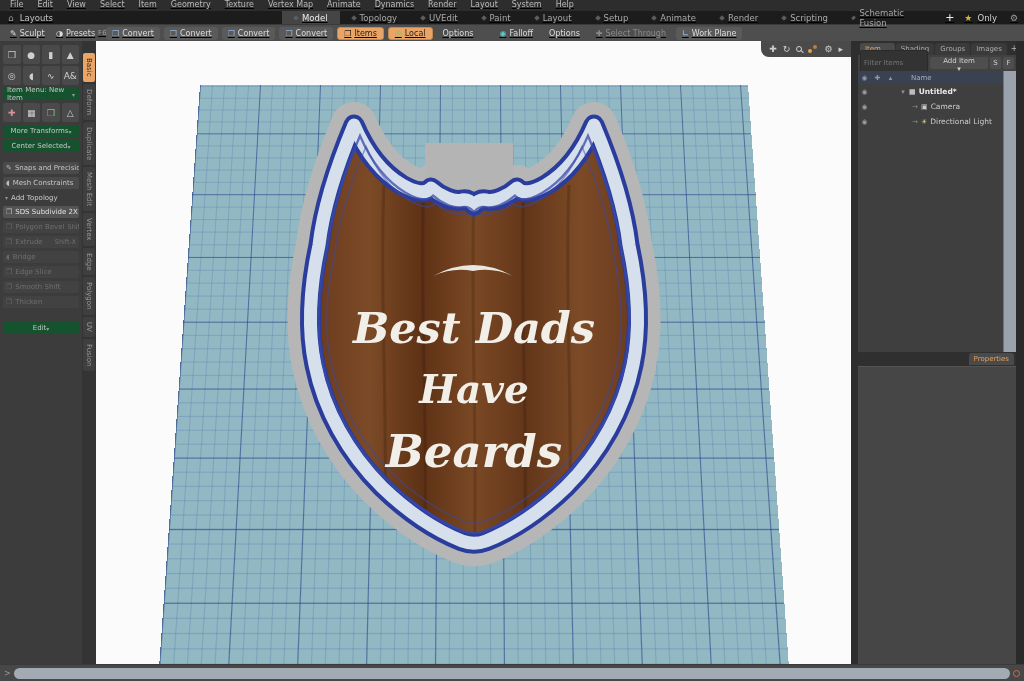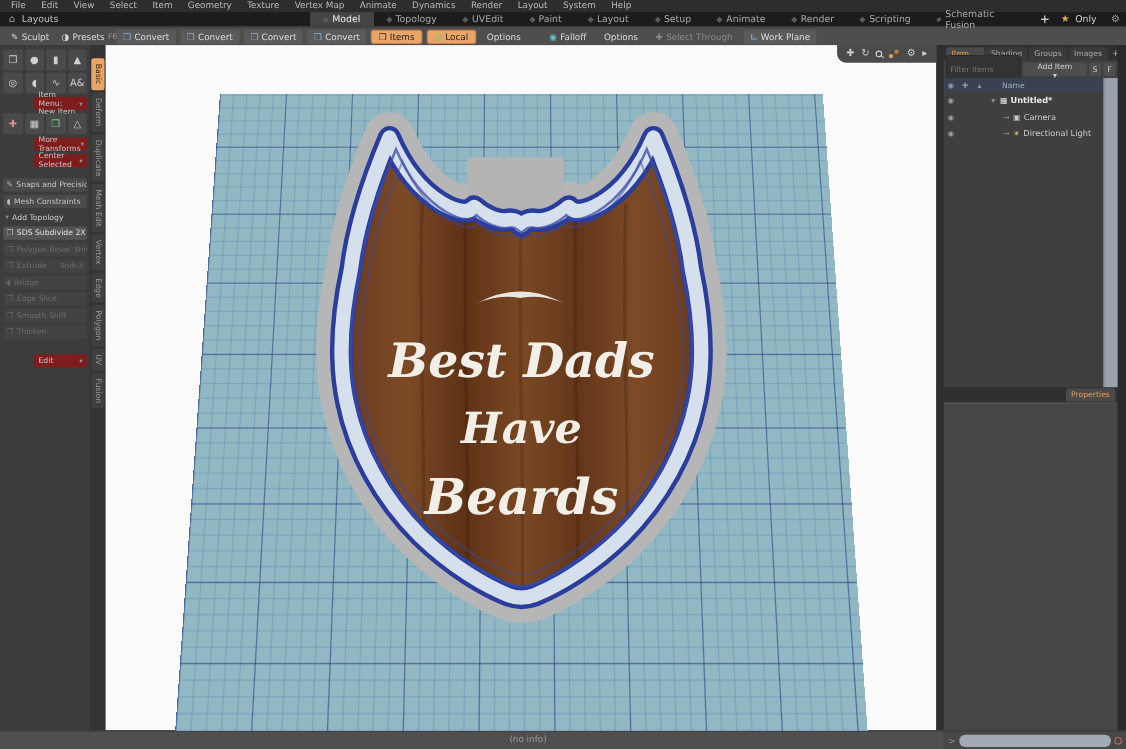--- a/index.html
+++ b/index.html
@@ -1,18 +1,18 @@
 <!DOCTYPE html>
 <html><head>
 <meta charset="utf-8">
 <style>
   * { margin:0; padding:0; box-sizing:border-box; }
   html,body { width:1024px; height:681px; overflow:hidden; background:#2b2b2b;
     font-family:"DejaVu Sans", sans-serif; }
-  .app { position:relative; width:1024px; height:681px; }
+  .app { position:relative; width:1024px; height:681px;text-decoration:underline; }
 
   
   .menu-bar { height:11px; background:#2d2d2d; display:flex; align-items:flex-end;
     padding:0 10px; gap:14px; overflow:hidden; }
   .menu-bar span { font-size:8px; color:#b9b9b9; line-height:12px; white-space:nowrap; }
 
   
   .layout-bar { height:13px; background:#1c1c1c; display:flex; align-items:stretch; }
   .lb-left { width:282px; display:flex; align-items:center; gap:6px; padding-left:8px; }
   .lb-left .home { color:#9a9a9a; font-size:9px; }
@@ -45,22 +45,22 @@
   
   .main { position:absolute; top:41px; left:0; width:1024px; height:623px; display:flex; }
 
   
   .sidebar { width:82px; background:#3c3c3c; padding:4px 3px; display:flex;
     flex-direction:column; gap:3px; }
   .icon-grid { display:grid; grid-template-columns:repeat(4,1fr); gap:2px; }
   .tool-cell { height:19px; background:#4a4a4a; border-radius:2px; display:flex;
     align-items:center; justify-content:center; font-size:9px; color:#cfcfcf; }
   .tool-cell.green { color:#7fc87a; } .tool-cell.multi { color:#d8909a; }
-  .sb-drop { height:12px; background:#7f1d1d; border-radius:2px; display:flex;
-    align-items:center; font-size:7px; color:#c6c6c6; padding:0 4px; justify-content:space-between;margin-left:28px; }
+  .sb-drop { height:12px; background:#14532d; border-radius:2px; display:flex;
+    align-items:center; font-size:7px; color:#c6c6c6; padding:0 4px; justify-content:center; }
   .sb-drop .car { font-size:6px; color:#9a9a9a; }
   .sb-btn { height:12px; background:#4a4a4a; border-radius:2px; display:flex; gap:3px;
     align-items:center; font-size:7px; color:#c6c6c6; padding:0 3px; white-space:nowrap; overflow:hidden; }
   .sb-btn .ic { font-size:7px; color:#bdbdbd; }
   .sb-head { height:11px; display:flex; align-items:center; gap:3px; font-size:7px; color:#cccccc; padding:0 2px; }
   .sb-head .car { font-size:6px; color:#8f8f8f; }
   .sb-btn.lit { background:#545454; color:#e0e0e0; }
   .sb-btn.off { background:#424242; color:#6f6f6f; }
   .sb-btn.off .ic { color:#686868; }
   .sb-btn .key { margin-left:auto; font-size:6.5px; color:#6f6f6f; }
@@ -525,23 +525,20 @@
           <span class="g">⚙</span>
         </div>
       </div>
       <div class="rp-empty"></div>
     </div>
 
     <div class="rstrip"></div>
   </div>
 
   <div class="bottom">
-    <div class="status-left">
-      <span class="status-info">(no info)</span>
-    </div>
     <div class="cmd-bar">
       <span class="cmd-caret">&gt;</span>
       <input class="cmd-input" style="">
       <span class="cmd-o"></span>
     </div>
   </div>
 
 </div>
 
 </body></html>

